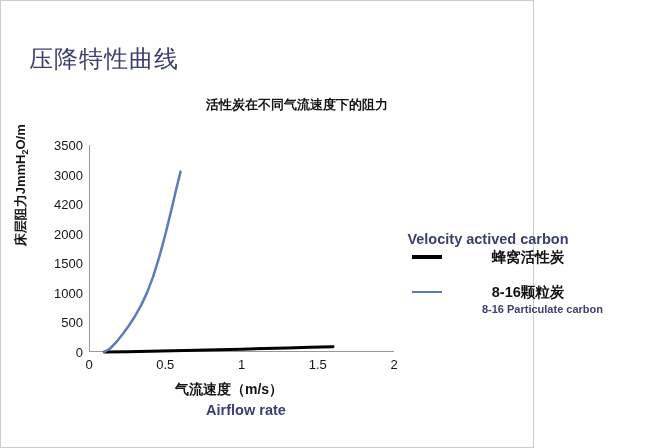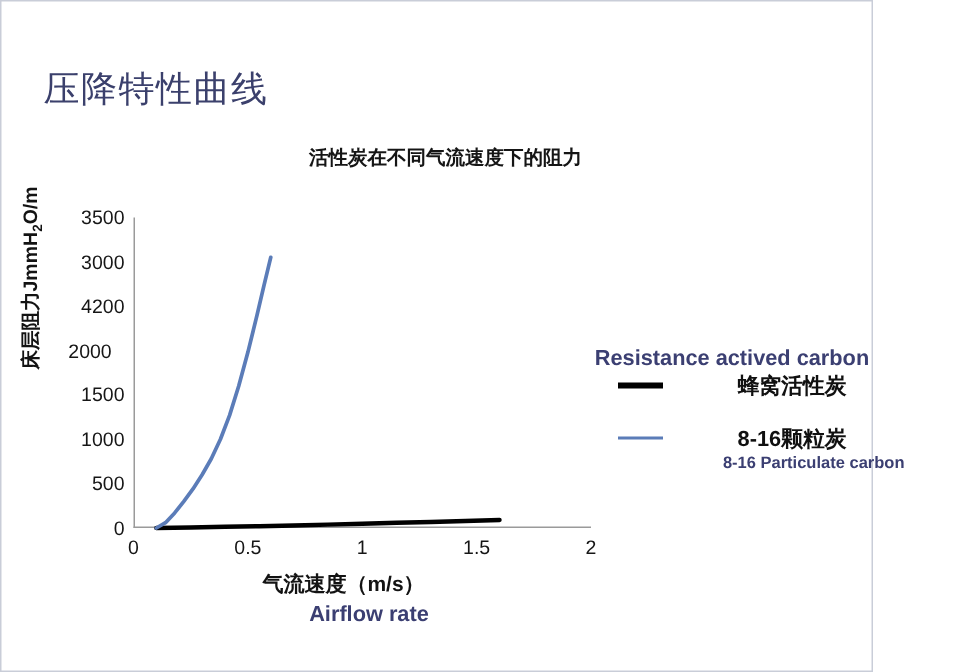--- a/index.html
+++ b/index.html
@@ -4,21 +4,21 @@
 <style>
   html,body{margin:0;padding:0;}
   body{
     width:653px;height:448px;
     background:#ffffff;
     font-family:"Liberation Sans","DejaVu Sans",sans-serif;
     overflow:hidden;
   }
   #page{
     position:relative;
-    width:582px;height:448px;
+    width:534px;height:448px;
     box-sizing:border-box;
     border:1px solid #c9cdd8;
     background:#ffffff;
   }
 
   
   .slide-title{
     position:absolute;
     left:28px; top:42px;
     font-size:24px;
@@ -196,21 +196,21 @@
 
   <div class="slide-title">压降特性曲线</div>
 
   <div class="chart-title-cn">活性炭在不同气流速度下的阻力</div>
 
   <div class="ytick-col" id="ytick-col">
       <div class="ytick" style="top: 207px;">0</div>
       <div class="ytick" style="top: 177.429px;">500</div>
       <div class="ytick" style="top: 147.857px;">1000</div>
       <div class="ytick" style="top: 118.286px;">1500</div>
-      <div class="ytick" style="top: 88.7143px; text-align: center;">2000</div>
+      <div class="ytick" style="top: 88.7143px;">2000</div>
       <div class="ytick" style="top: 59.1429px;">4200</div>
       <div class="ytick" style="top: 29.5714px;">3000</div>
       <div class="ytick" style="top: 0px;">3500</div>
     </div>
 
   <div class="ylabel"><span>床层阻力JmmH</span><sub>2</sub><span>O/m</span></div>
 
   <div class="plot-wrap">
     <div class="axis-y-line"></div>
     <div class="axis-x-line"></div>
@@ -225,21 +225,21 @@
       <div class="xtick" style="left: 76.25px;">0.5</div>
       <div class="xtick" style="left: 152.5px;">1</div>
       <div class="xtick" style="left: 228.75px;">1.5</div>
       <div class="xtick" style="left: 305px;">2</div>
     </div>
 
   <div class="xlabel-cn">气流速度（m/s）</div>
   <div class="xlabel-en">Airflow rate</div>
 
   <div class="legend">
-    <div class="legend-head">Resistance actived carbon</div>
+    <div class="legend-head">Velocity actived carbon</div>
     <div class="legend-row">
       <span class="legend-swatch black"></span>
       <span class="legend-text">蜂窝活性炭</span>
     </div>
     <div class="legend-row row-gap">
       <span class="legend-swatch blue"></span>
       <span class="legend-text">8-16颗粒炭</span>
     </div>
     <div class="legend-foot">8-16 Particulate carbon</div>
   </div>

